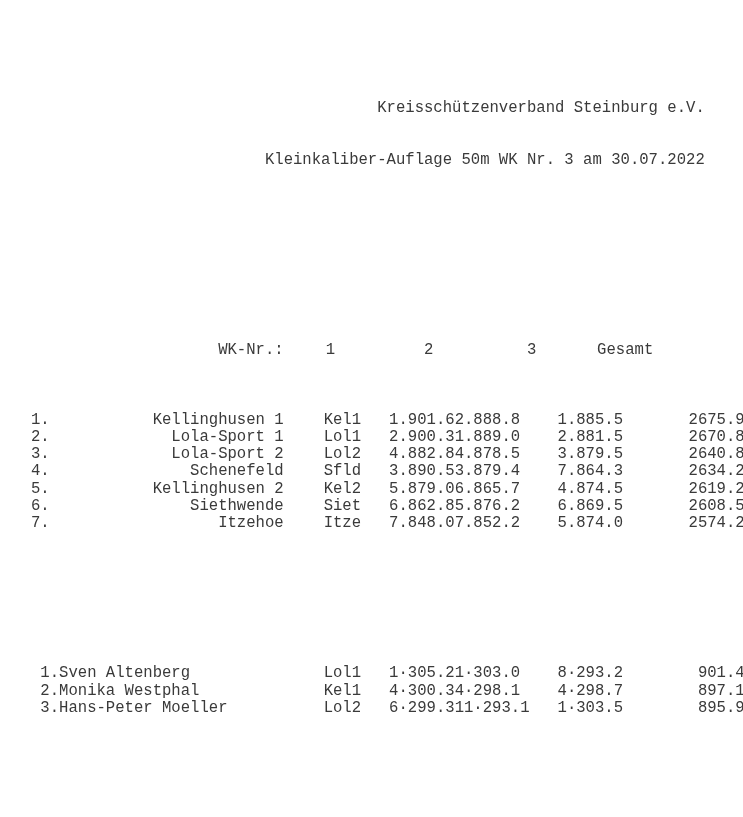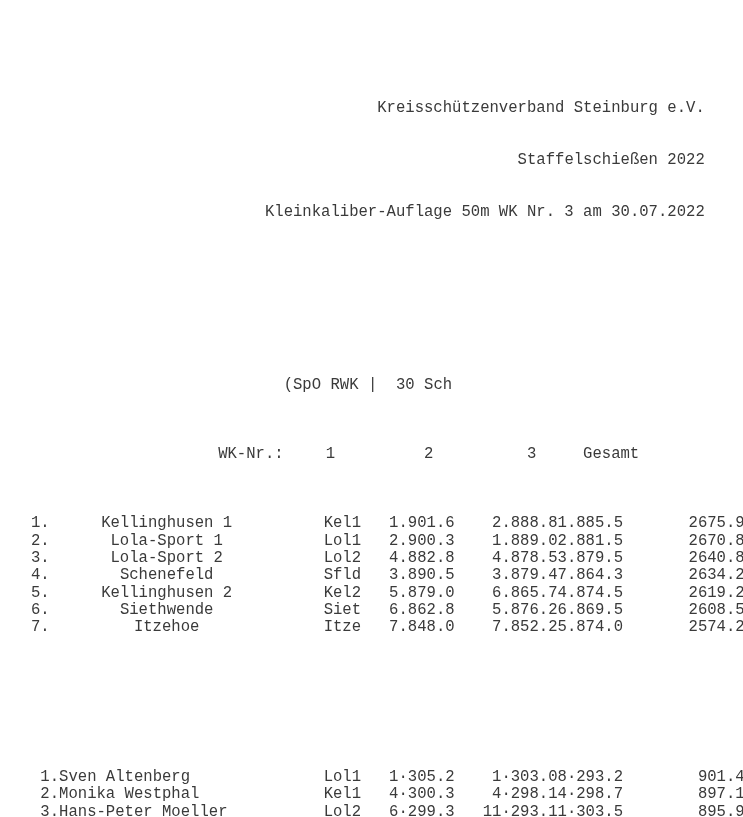--- a/index.html
+++ b/index.html
@@ -28,49 +28,47 @@
   .gap2 { height: 29px; }
   .row { white-space: pre; }
   .c {
     display: inline-block;
     vertical-align: top;
     white-space: pre;
   }
   
   .rank-team { width: 2ch;  text-align: right; }
   .rank-ind  { width: 3ch;  text-align: right; }
-  .name-team { width: 25ch; text-align: center; font-family: Liberation Mono, monospace; }
+  .name-team { width: 25ch; text-align: right; font-family: Liberation Mono, monospace; }
   .name-ind  { width: 24ch; text-align: left; }
   .club      { width: 4ch;  text-align: left; margin-left: 40px; }
   .w1        { width: 10ch; text-align: right; }
-  .w2        { width: 11ch; text-align: right; }
+  .w2        { width: 11ch; }
   .w3        { width: 11ch; text-align: left; }
   .tot       { width: 9ch;  text-align: right; }
   
   .hlabel    { width: 27ch; text-align: right; }
   .h1        { width: 10ch; text-align: center; }
   .h2        { width: 11ch; text-align: center; }
   .h3        { width: 11ch; text-align: center; }
-  .htot      { width: 9ch;  text-align: left; }
+  .htot      { width: 9ch;  text-align: center; }
   .spo-line  { padding-left: 27ch; }
 </style>
 </head>
 <body>
 
 <div class="sheet">
 
   <div class="titles">
     <div>Kreisschützenverband Steinburg e.V.</div>
-    <div>Staffelschießen 2022</div>
     <div>Kleinkaliber-Auflage 50m WK Nr. 3 am 30.07.2022</div>
   </div>
 
   <div class="gap1"></div>
 
-  <div class="spo-line">(SpO RWK |  30 Sch</div>
 
   <div class="row"><span class="c hlabel">WK-Nr.:</span><span class="c h1">1</span><span class="c h2">2</span><span class="c h3">3</span><span class="c htot">Gesamt</span></div>
 
   <div id="team-rows"><div class="row"><span class="c rank-team">1.</span><span class="c name-team">Kellinghusen 1</span><span class="c club">Kel1</span><span class="c w1">1.901.6</span><span class="c w2">2.888.8</span><span class="c w3">1.885.5</span><span class="c tot">2675.9</span></div><div class="row"><span class="c rank-team">2.</span><span class="c name-team">Lola-Sport 1</span><span class="c club">Lol1</span><span class="c w1">2.900.3</span><span class="c w2">1.889.0</span><span class="c w3">2.881.5</span><span class="c tot">2670.8</span></div><div class="row"><span class="c rank-team">3.</span><span class="c name-team">Lola-Sport 2</span><span class="c club">Lol2</span><span class="c w1">4.882.8</span><span class="c w2">4.878.5</span><span class="c w3">3.879.5</span><span class="c tot">2640.8</span></div><div class="row"><span class="c rank-team">4.</span><span class="c name-team">Schenefeld</span><span class="c club">Sfld</span><span class="c w1">3.890.5</span><span class="c w2">3.879.4</span><span class="c w3">7.864.3</span><span class="c tot">2634.2</span></div><div class="row"><span class="c rank-team">5.</span><span class="c name-team">Kellinghusen 2</span><span class="c club">Kel2</span><span class="c w1">5.879.0</span><span class="c w2">6.865.7</span><span class="c w3">4.874.5</span><span class="c tot">2619.2</span></div><div class="row"><span class="c rank-team">6.</span><span class="c name-team">Siethwende</span><span class="c club">Siet</span><span class="c w1">6.862.8</span><span class="c w2">5.876.2</span><span class="c w3">6.869.5</span><span class="c tot">2608.5</span></div><div class="row"><span class="c rank-team">7.</span><span class="c name-team">Itzehoe</span><span class="c club">Itze</span><span class="c w1">7.848.0</span><span class="c w2">7.852.2</span><span class="c w3">5.874.0</span><span class="c tot">2574.2</span></div></div>
 
   <div class="gap2"></div>
 
   <div id="individual-rows"><div class="row"><span class="c rank-ind">1.</span><span class="c name-ind">Sven Altenberg</span><span class="c club">Lol1</span><span class="c w1">1·305.2</span><span class="c w2">1·303.0</span><span class="c w3">8·293.2</span><span class="c tot">901.4</span></div><div class="row"><span class="c rank-ind">2.</span><span class="c name-ind">Monika Westphal</span><span class="c club">Kel1</span><span class="c w1">4·300.3</span><span class="c w2">4·298.1</span><span class="c w3">4·298.7</span><span class="c tot">897.1</span></div><div class="row"><span class="c rank-ind">3.</span><span class="c name-ind">Hans-Peter Moeller</span><span class="c club">Lol2</span><span class="c w1">6·299.3</span><span class="c w2">11·293.1</span><span class="c w3">1·303.5</span><span class="c tot">895.9</span></div></div>
 
 </div>

